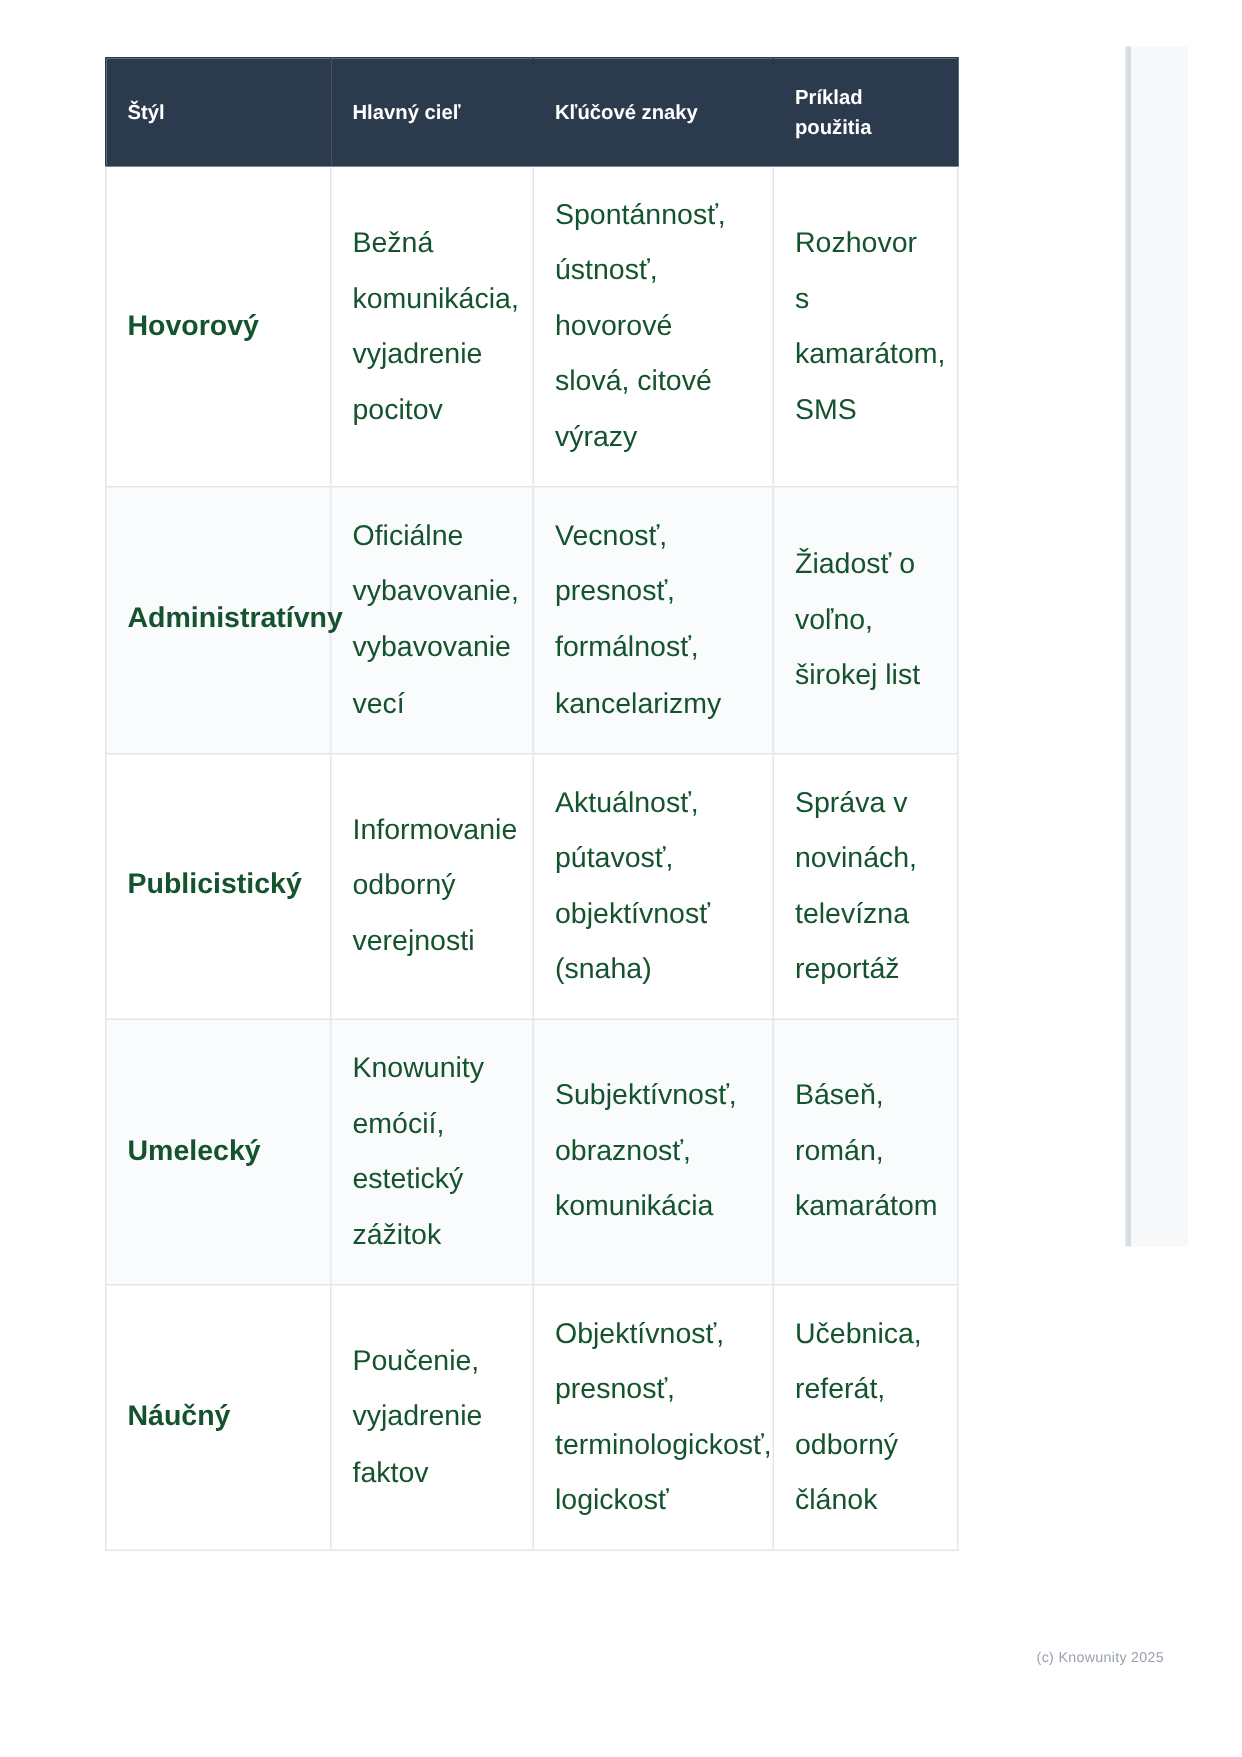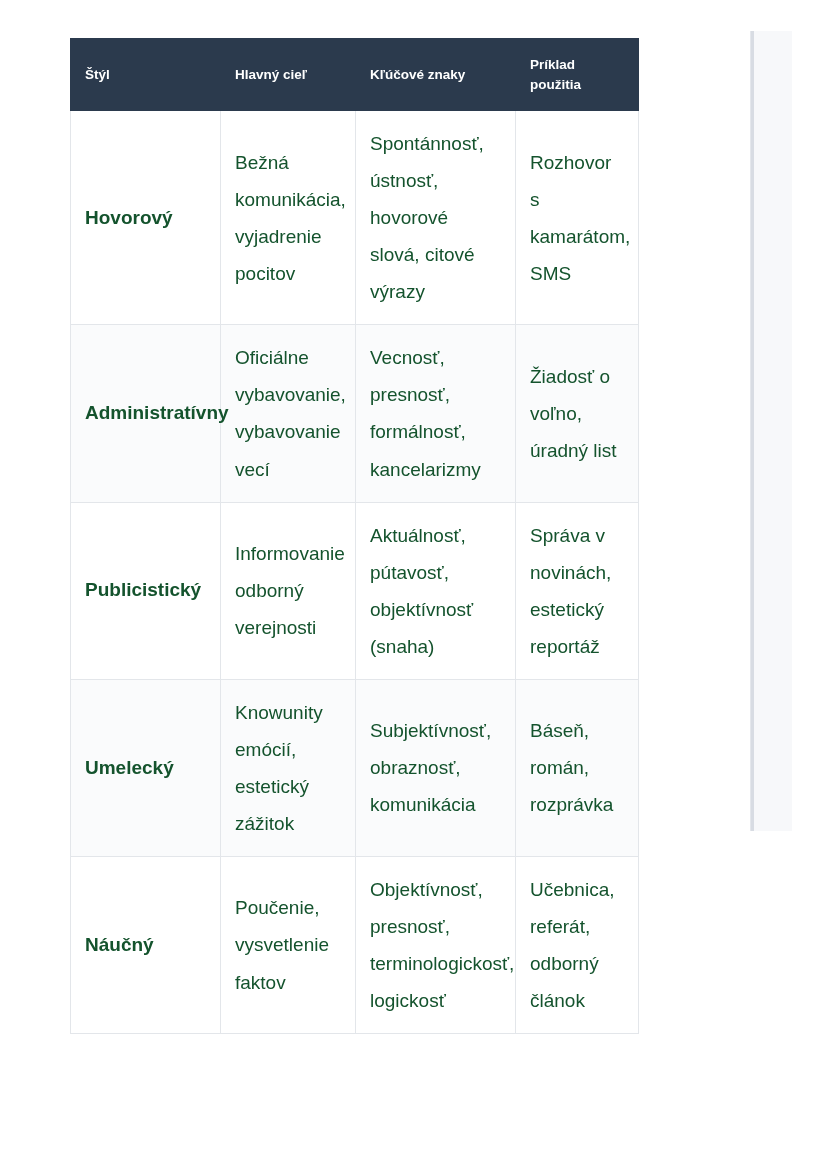--- a/index.html
+++ b/index.html
@@ -134,38 +134,39 @@
         <tr>
           <td class="col-style">Hovorový</td>
           <td>Bežná komunikácia, vyjadrenie pocitov</td>
           <td>Spontánnosť, ústnosť, hovorové slová, citové výrazy</td>
           <td>Rozhovor s kamarátom, SMS</td>
         </tr>
         <tr>
           <td class="col-style">Administratívny</td>
           <td>Oficiálne vybavovanie, vybavovanie vecí</td>
           <td>Vecnosť, presnosť, formálnosť, kancelarizmy</td>
-          <td>Žiadosť o voľno, úradný list</td>
+          <td>Žiadosť o voľno, širokej list</td>
         </tr>
         <tr>
           <td class="col-style">Publicistický</td>
           <td>Informovanie odborný verejnosti</td>
           <td>Aktuálnosť, pútavosť, objektívnosť (snaha)</td>
-          <td>Správa v novinách, estetický reportáž</td>
+          <td>Správa v novinách, televízna reportáž</td>
         </tr>
         <tr>
           <td class="col-style">Umelecký</td>
           <td>Knowunity emócií, estetický zážitok</td>
           <td>Subjektívnosť, obraznosť, komunikácia</td>
-          <td>Báseň, román, rozprávka</td>
+          <td>Báseň, román, kamarátom</td>
         </tr>
         <tr>
           <td class="col-style">Náučný</td>
-          <td>Poučenie, vysvetlenie faktov</td>
+          <td>Poučenie, vyjadrenie faktov</td>
           <td>Objektívnosť, presnosť, terminologickosť, logickosť</td>
           <td>Učebnica, referát, odborný článok</td>
         </tr>
       </tbody>
     </table>
   </div>
 
+  <div class="footer-note">(c) Knowunity 2025</div>
 
 </div>
 
 </body></html>

